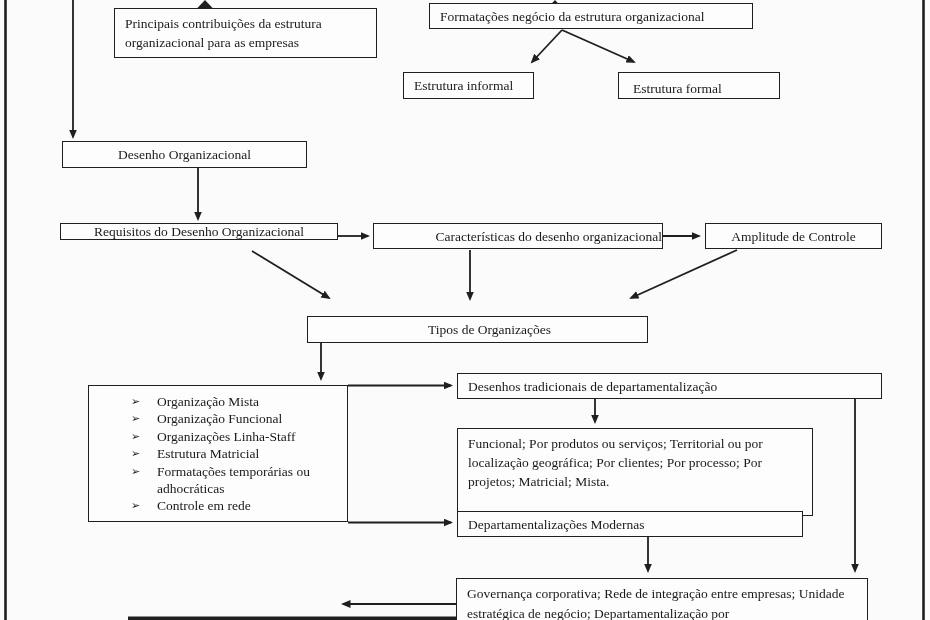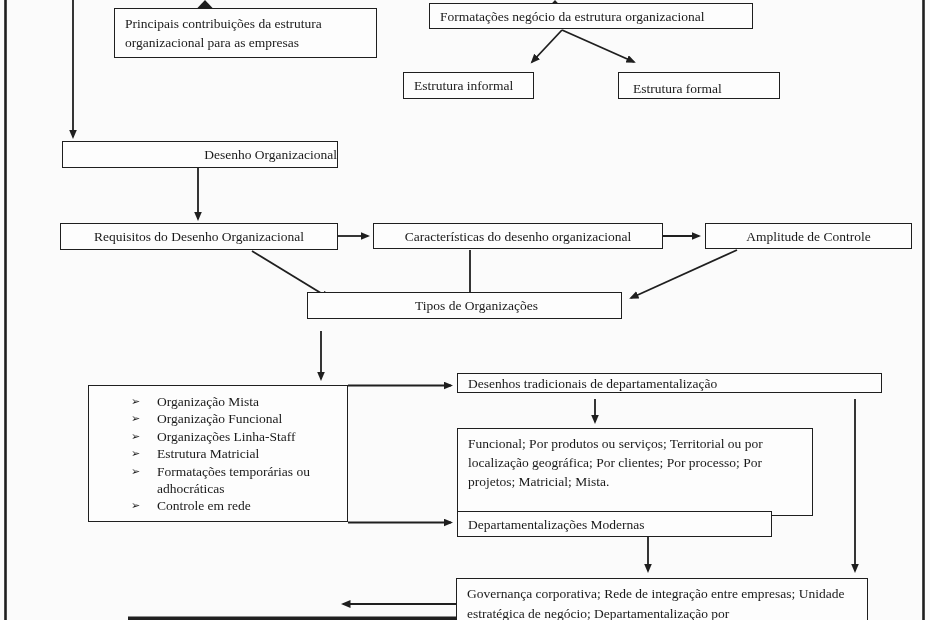--- a/index.html
+++ b/index.html
@@ -104,37 +104,37 @@
   </div>
 
   <div class="node left" style="left:403px;top:72px;width:131px;height:27px;">
     <span>Estrutura informal</span>
   </div>
 
   <div class="node left" style="left:618px;top:72px;width:162px;height:27px;padding-left:14px;align-items:flex-end;">
     <span>Estrutura formal</span>
   </div>
 
-  <div class="node center" style="left:62px;top:141px;width:276px;height:27px;justify-content:flex-end;">
+  <div class="node center" style="left:62px;top:141px;width:245px;height:27px;">
     <span>Desenho Organizacional</span>
   </div>
 
-  <div class="node center" style="left:60px;top:223px;width:278px;height:27px;">
+  <div class="node center" style="left:60px;top:223px;width:278px;height:17px;">
     <span>Requisitos do Desenho Organizacional</span>
   </div>
 
-  <div class="node center" style="left:373px;top:223px;width:290px;height:26px;">
+  <div class="node center" style="left:373px;top:223px;width:290px;height:26px;justify-content:flex-end;">
     <span>Características do desenho organizacional</span>
   </div>
 
-  <div class="node center" style="left:705px;top:223px;width:207px;height:26px;">
+  <div class="node center" style="left:705px;top:223px;width:177px;height:26px;">
     <span>Amplitude de Controle</span>
   </div>
 
-  <div class="node center" style="left:307px;top:292px;width:315px;height:27px;padding-left:24px;">
+  <div class="node center" style="left:307px;top:316px;width:341px;height:27px;padding-left:24px;">
     <span>Tipos de Organizações</span>
   </div>
 
   <div class="listbox" style="left:88px;top:385px;width:260px;height:137px;">
     <div class="li">
       <span class="bullet">➢</span>
       <span>Organização Mista</span>
     </div>
     <div class="li">
       <span class="bullet">➢</span>
@@ -151,29 +151,29 @@
     <div class="li">
       <span class="bullet">➢</span>
       <span style="max-width:182px;">Formatações temporárias ou adhocráticas</span>
     </div>
     <div class="li">
       <span class="bullet">➢</span>
       <span>Controle em rede</span>
     </div>
   </div>
 
-  <div class="node left" style="left:457px;top:373px;width:425px;height:20px;">
+  <div class="node left" style="left:457px;top:373px;width:425px;height:26px;">
     <span>Desenhos tradicionais de departamentalização</span>
   </div>
 
   <div class="node left multi" style="left:457px;top:428px;width:356px;height:88px;">
     <span>Funcional; Por produtos ou serviços; Territorial ou por localização geográfica; Por clientes; Por processo; Por projetos; Matricial; Mista.</span>
   </div>
 
-  <div class="node left" style="left:457px;top:511px;width:315px;height:26px;">
+  <div class="node left" style="left:457px;top:511px;width:346px;height:26px;">
     <span>Departamentalizações Modernas</span>
   </div>
 
   <div class="node left multi" style="left:456px;top:578px;width:412px;height:60px;line-height:20px;">
     <span>Governança corporativa; Rede de integração entre empresas; Unidade estratégica de negócio; Departamentalização por</span>
   </div>
 
 
 </div>
 

